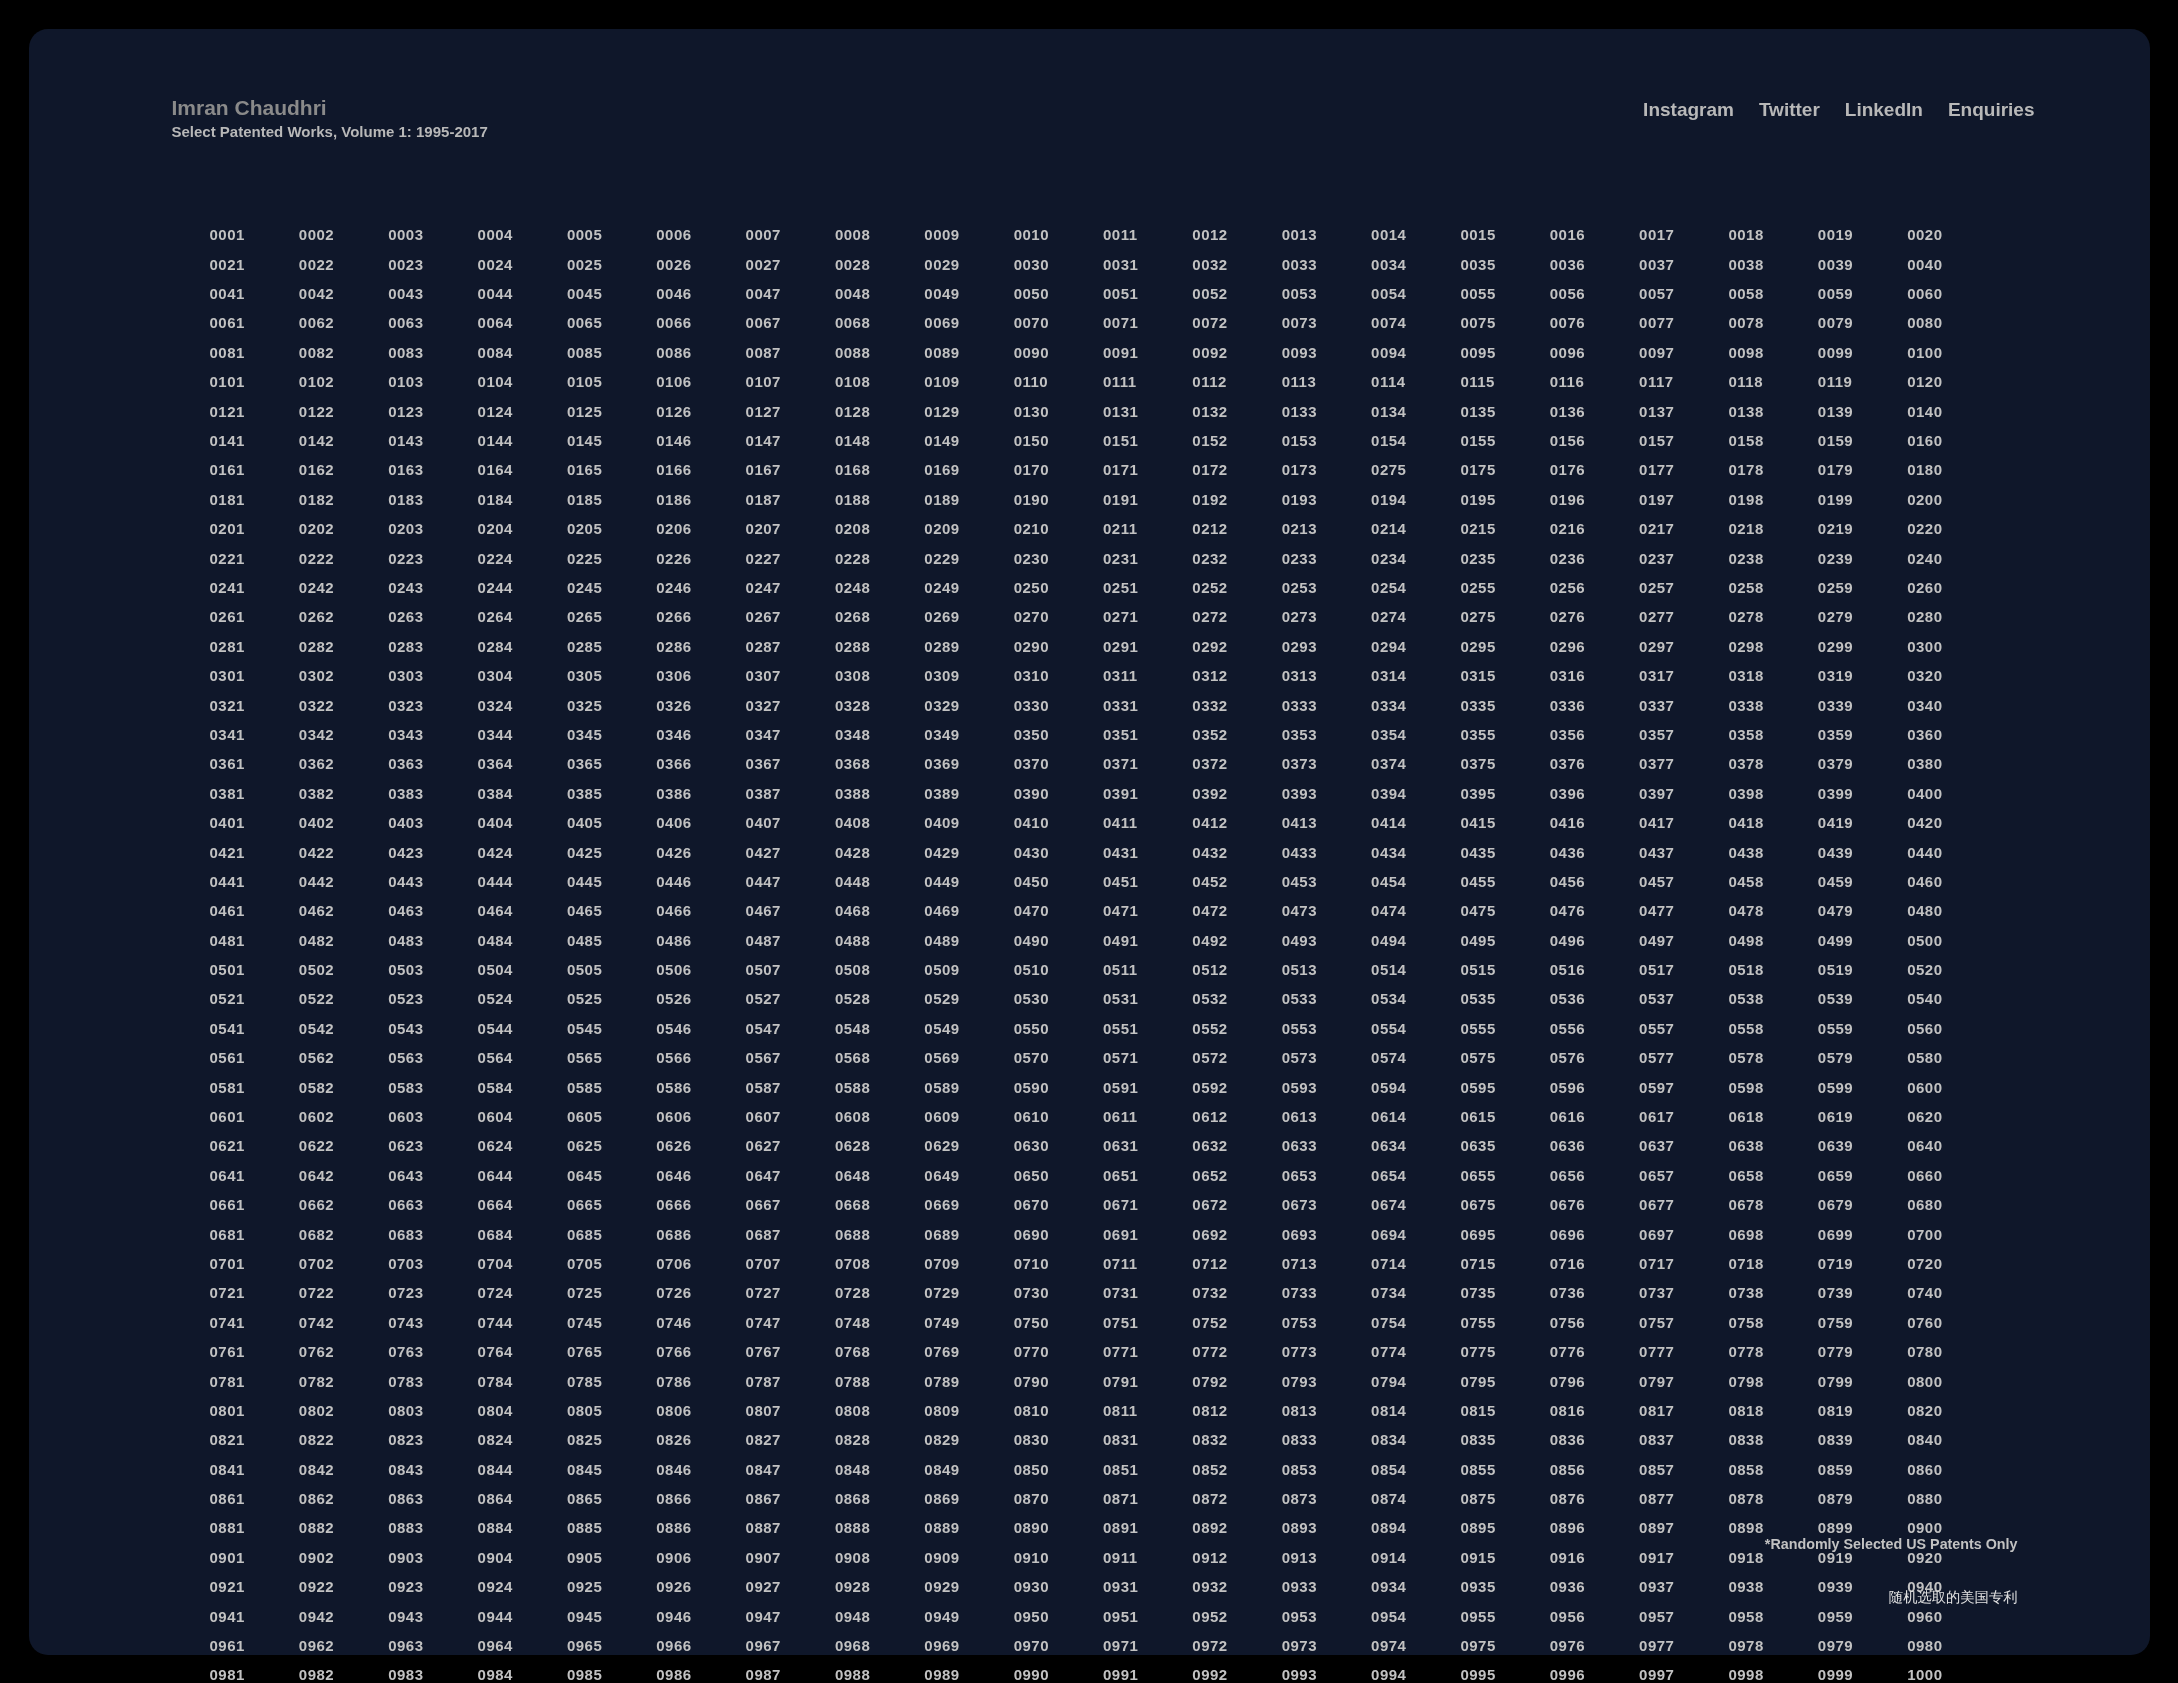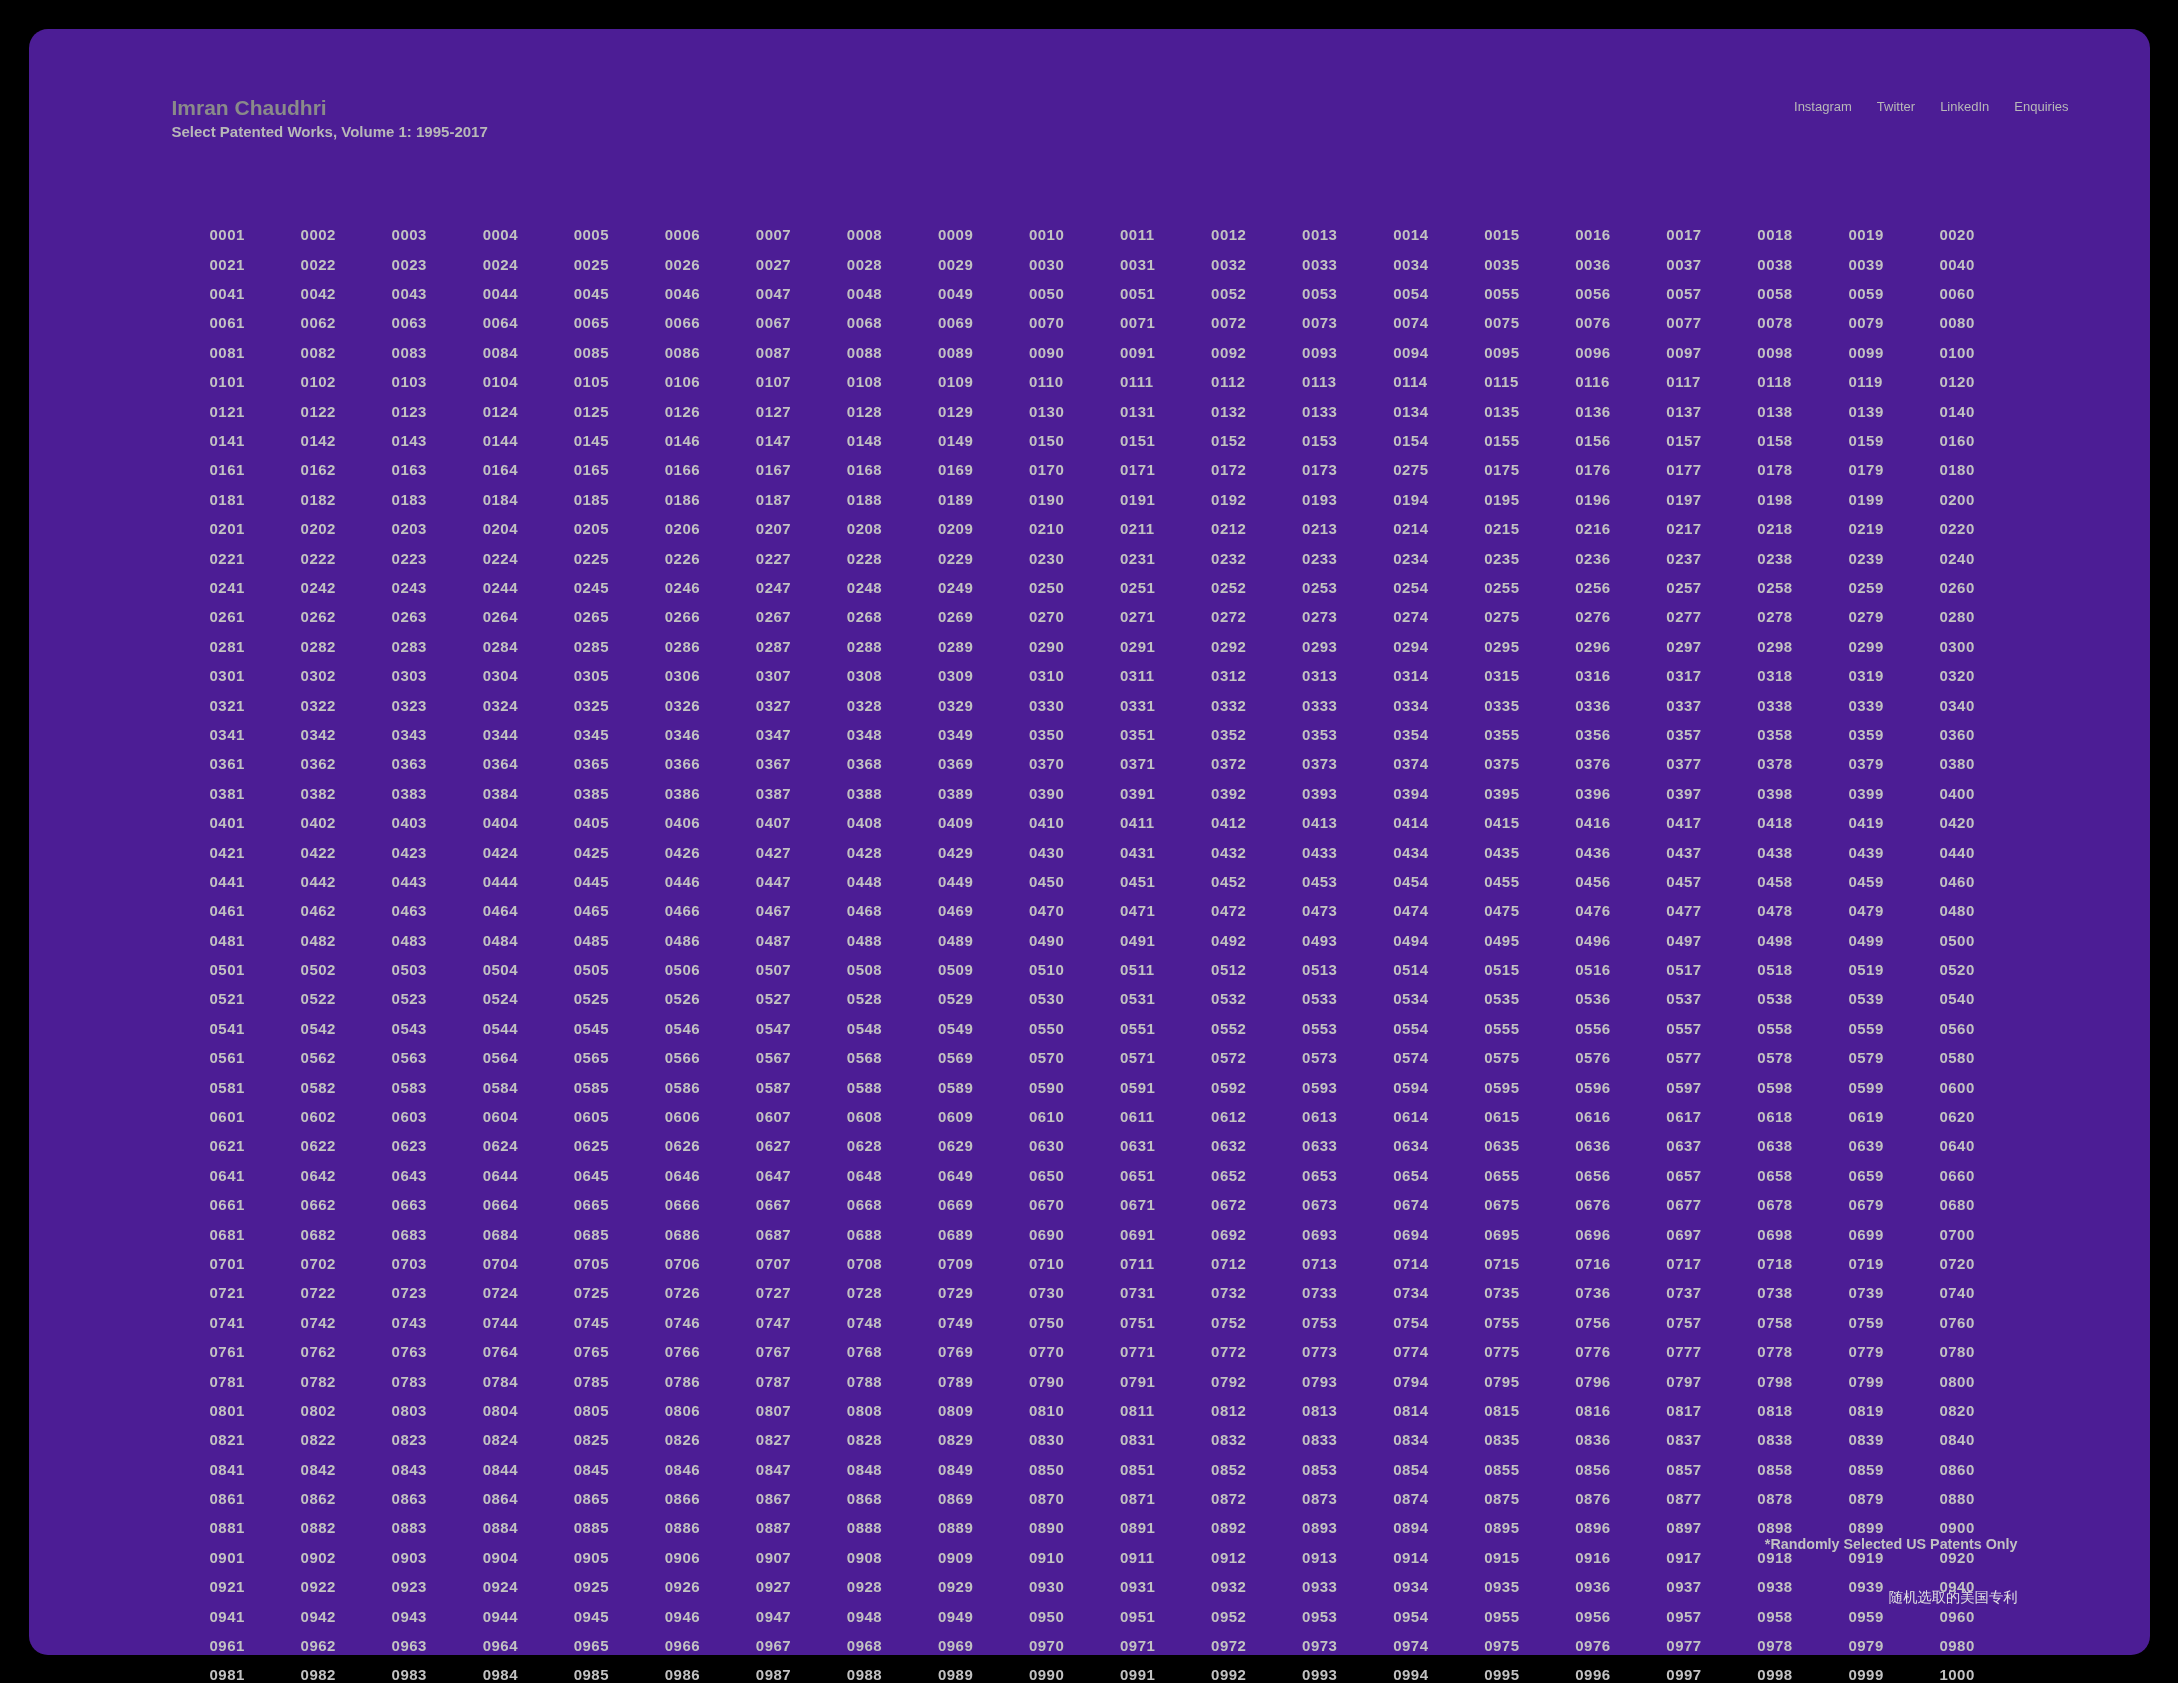--- a/index.html
+++ b/index.html
@@ -7,26 +7,26 @@
     padding: 0;
     box-sizing: border-box;
   }
   body {
     background: #000;
     font-family: "Helvetica Neue", Helvetica, Arial, sans-serif;
     padding: 28.5px;
     min-width: 2178px;
   }
   .page {
-    background: #4c1d95;
+    background: #0f172a;
     border-radius: 19px;
     width: 2121px;
     height: 1626px;
     margin: 0 auto;
-    padding: 67px 81px 48px 143px;
+    padding: 67px 115px 48px 143px;
     position: relative;
   }
   .header {
     display: flex;
     justify-content: space-between;
     align-items: flex-start;
     margin-bottom: 86px;
   }
   .title-block {
     display: flex;
@@ -42,22 +42,22 @@
     font-size: 15px;
     font-weight: bold;
     color: #b8b8b8;
   }
   .nav {
     display: flex;
     gap: 25px;
     margin-top: 3.8px;
   }
   .nav a {
-    font-size: 13px;
-    font-weight: normal;
+    font-size: 19px;
+    font-weight: bold;
     color: #b8b8b8;
     text-decoration: none;
     cursor: pointer;
   }
   .grid {
     display: grid;
     grid-template-columns: repeat(20, 1fr);
     column-gap: 0;
     row-gap: 12.4px;
     margin-left: 38px;

